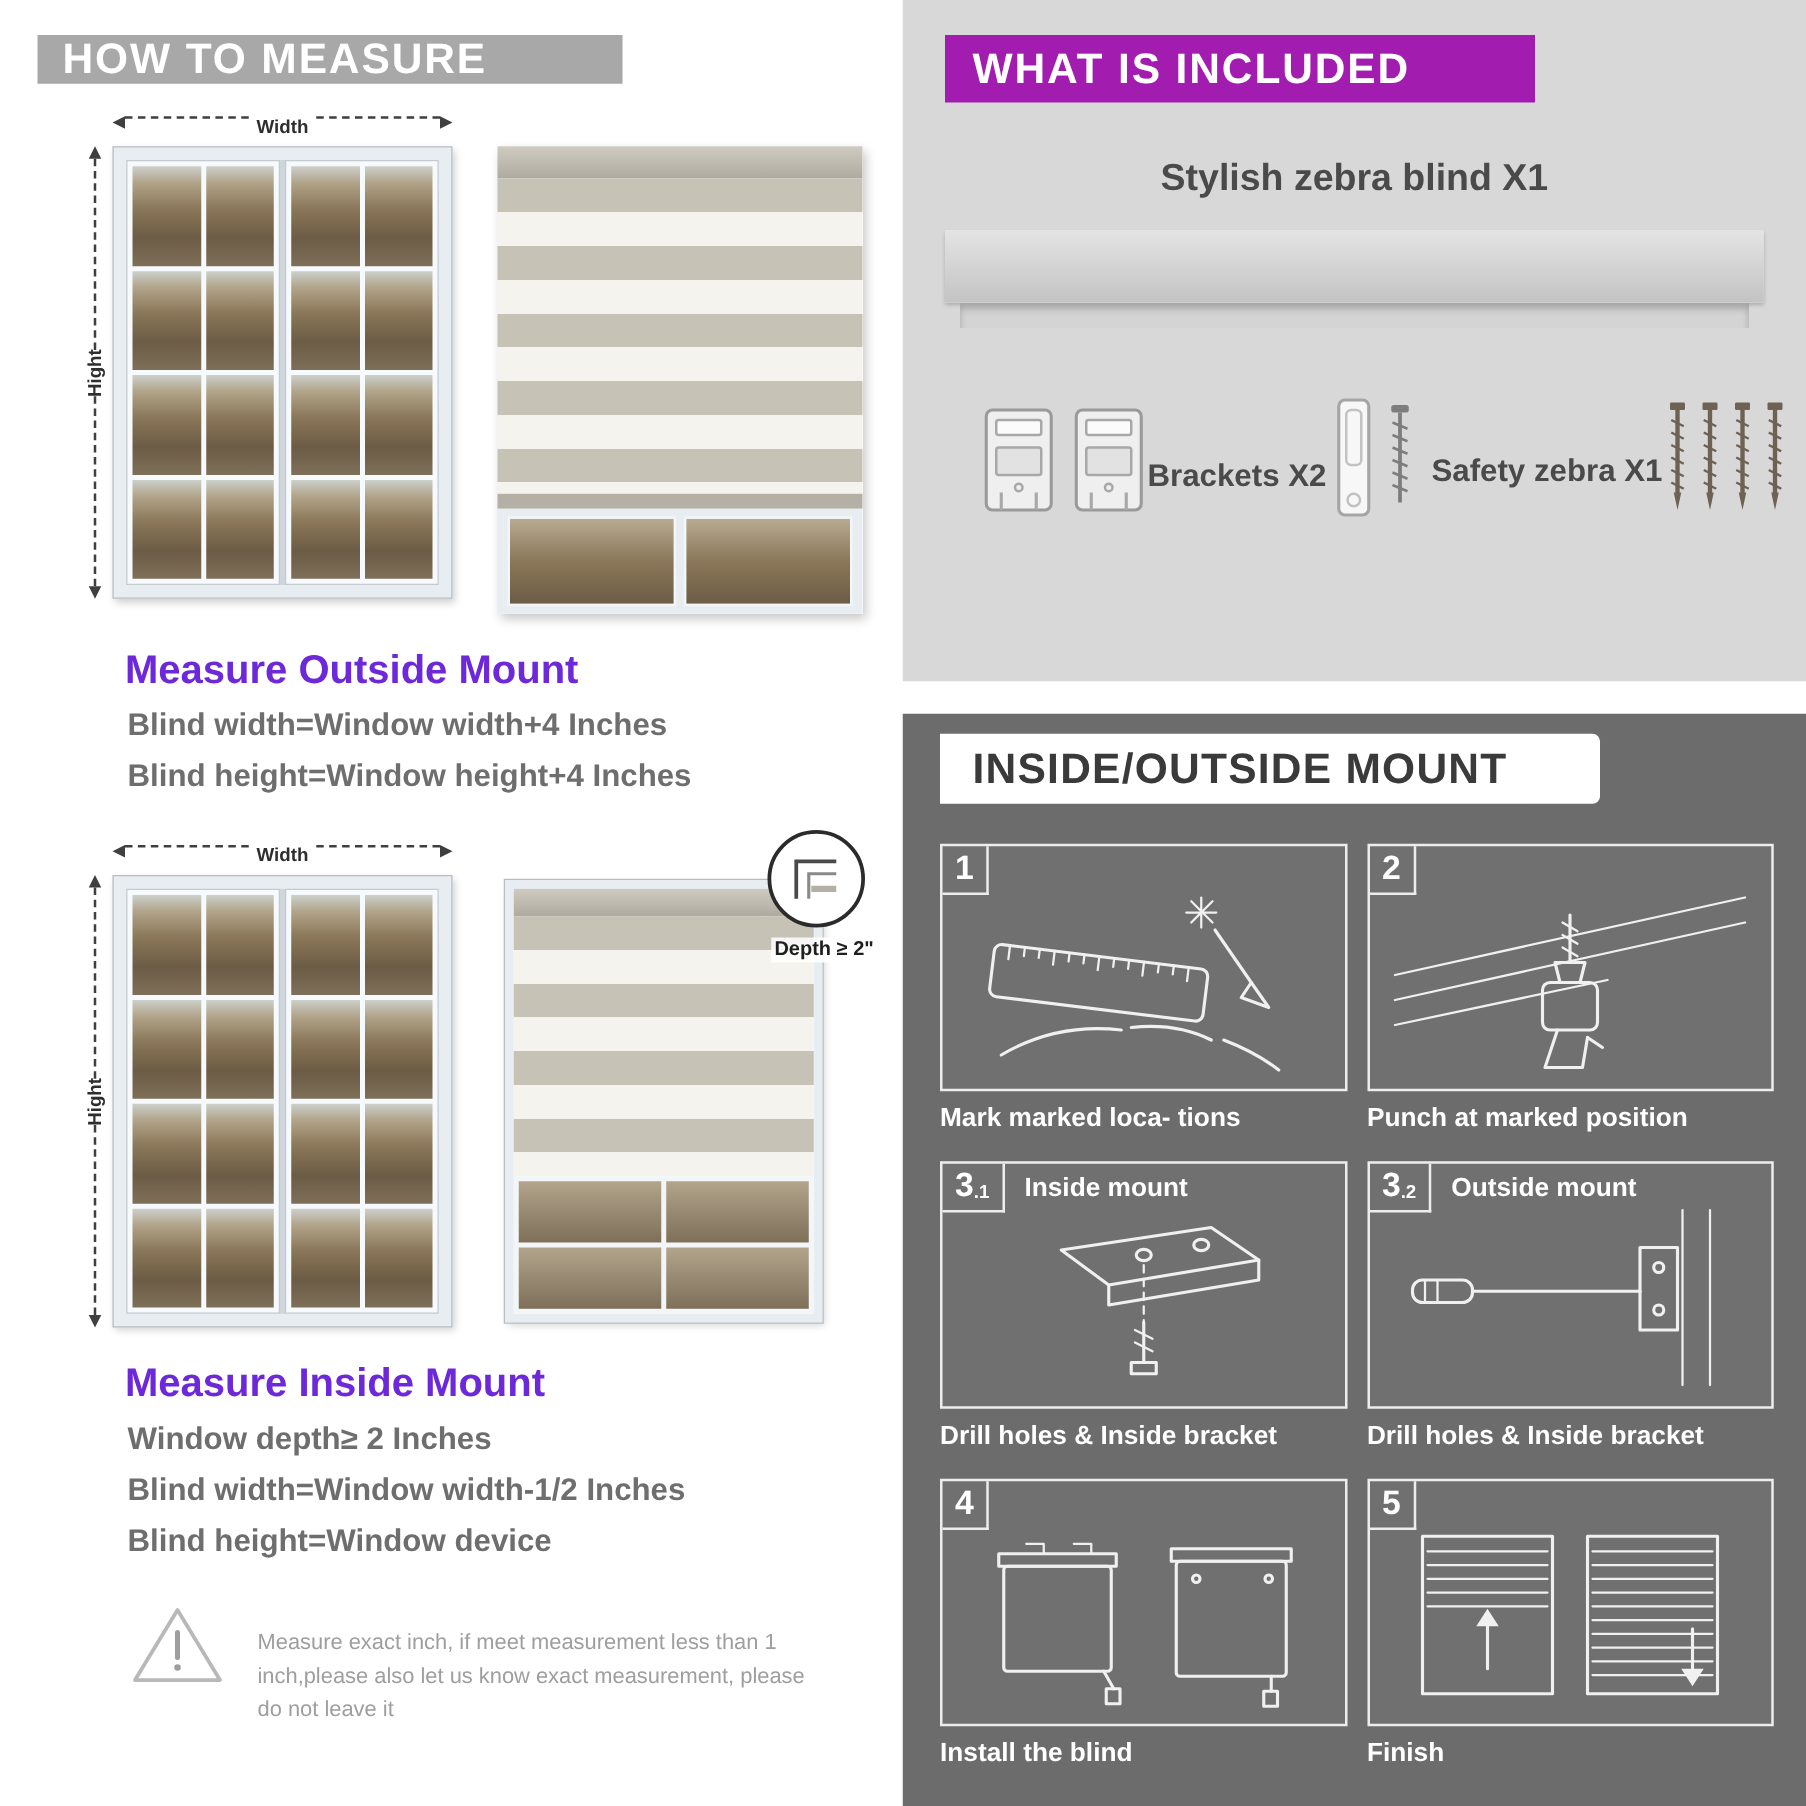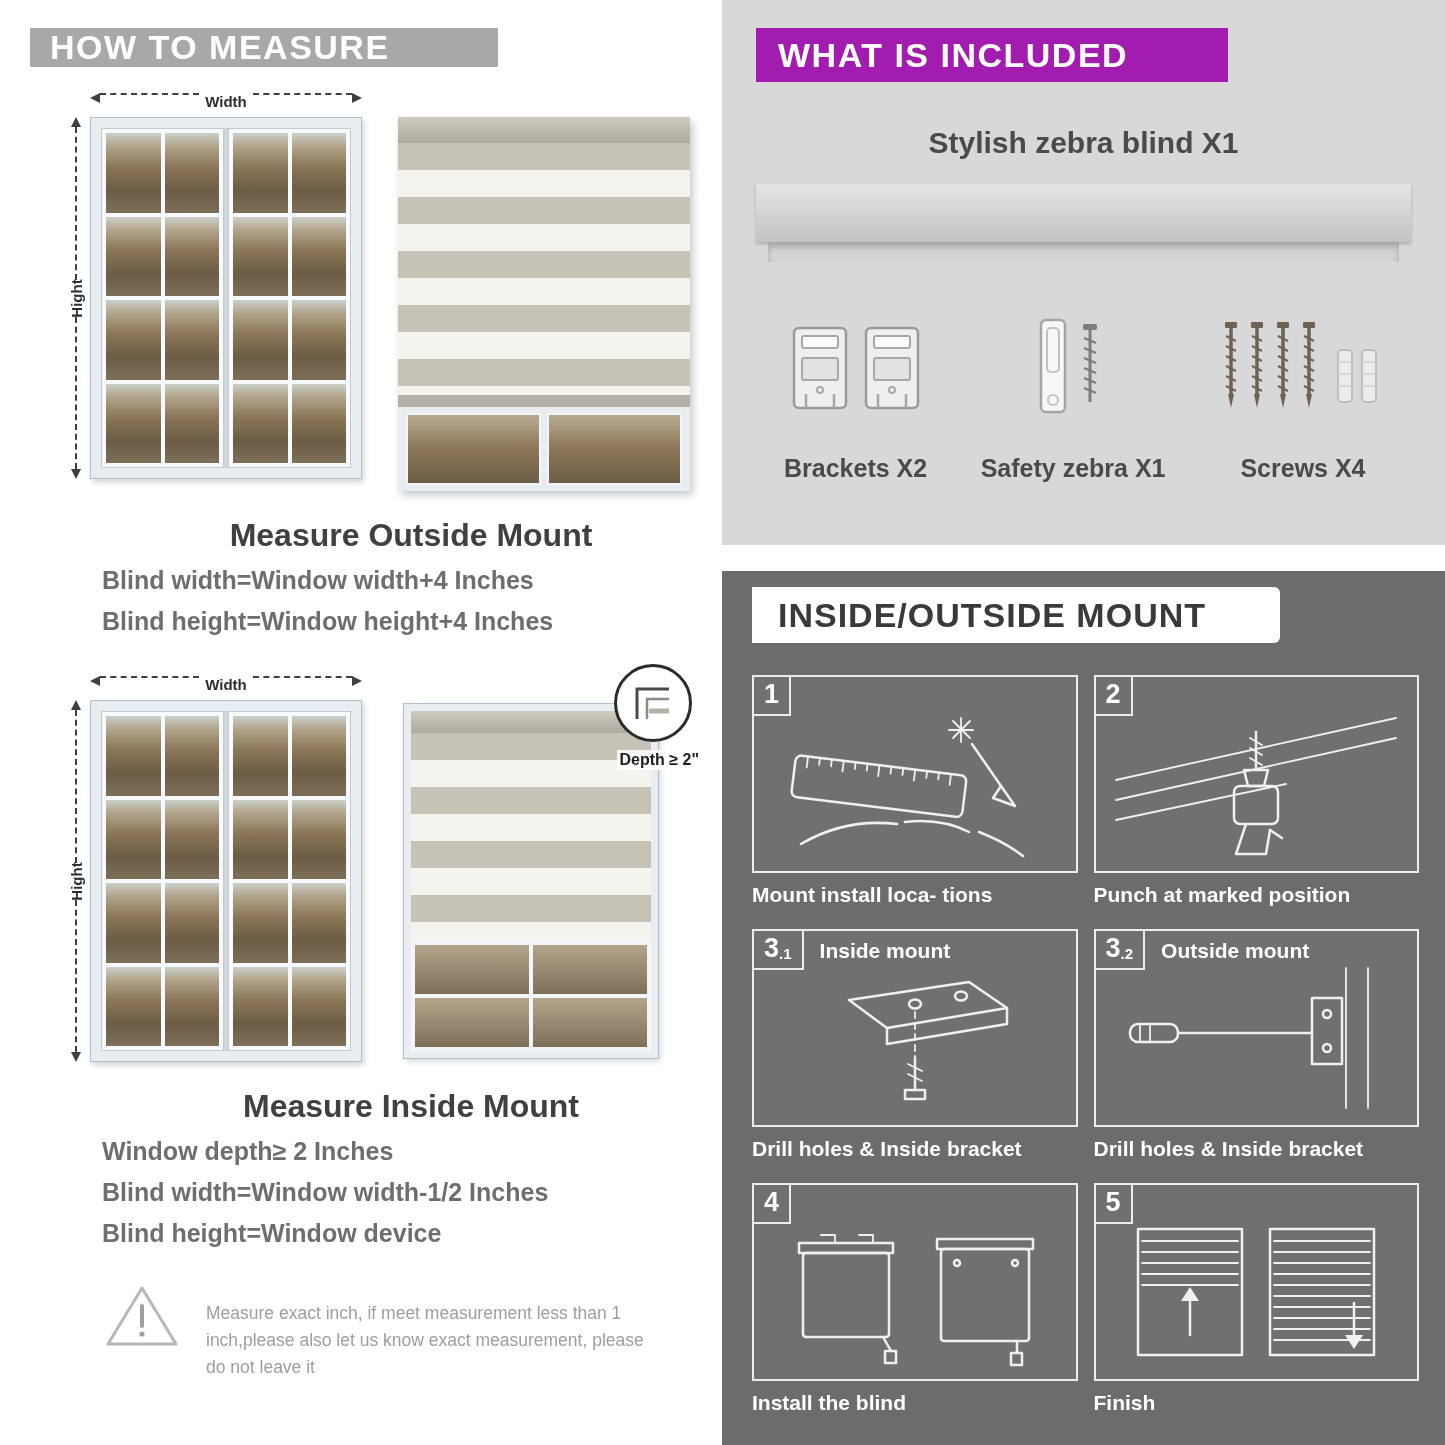--- a/index.html
+++ b/index.html
@@ -51,38 +51,38 @@
   .blind-inside .stripes{height:208px;}
   .lower-panes{height:110px;background:#f2f6f8;display:grid;grid-template-columns:1fr 1fr;
                grid-template-rows:1fr 1fr;gap:4px;padding:4px;box-sizing:border-box;}
   .lower-panes div{background:linear-gradient(180deg,#b2a58b,#7e6f59);}
   .depth-circle{position:absolute;top:-40px;right:-34px;width:78px;height:78px;border:3px solid #2b2b2b;
                 border-radius:50%;background:#fff;display:flex;align-items:center;justify-content:center;
                 box-sizing:border-box;}
   .depth-label{position:absolute;top:46px;right:-44px;font-size:16px;font-weight:bold;color:#1f1f1f;
                white-space:nowrap;background:rgba(255,255,255,.85);padding:1px 3px;}
 
-  .measure-title{font-size:32px;font-weight:bold;color:#404040;margin:26px 0 0 38px;text-align:center;}
+  .measure-title{font-size:32px;font-weight:bold;color:#6d28d9;margin:26px 0 0 38px;}
   .formula{font-size:25px;font-weight:bold;color:#6e6e6e;margin:12px 0 0 40px;}
 
   .warning{display:flex;align-items:flex-start;gap:26px;margin:34px 0 0 104px;}
   .warning-text{width:452px;font-size:17.5px;color:#9e9e9e;line-height:1.55;}
 
   
   .included{height:545px;background:#d8d8d8;flex:none;}
   .included-header{margin:28px 0 0 34px;width:472px;height:54px;background:#a21caf;color:#fff;
                    font-size:34px;font-weight:bold;letter-spacing:1.5px;display:flex;align-items:center;
                    padding-left:22px;box-sizing:border-box;}
   .product-title{text-align:center;font-size:30px;font-weight:bold;color:#4a4a4a;margin-top:44px;}
   .headrail{margin:24px 34px 0;height:58px;
             background:linear-gradient(180deg,#e4e4e4 0%,#d2d2d2 55%,#c3c3c3 100%);
             box-shadow:0 2px 3px rgba(0,0,0,.2);}
   .headrail-lip{margin:0 46px;height:20px;background:#d4d4d4;box-shadow:inset 0 5px 6px rgba(0,0,0,.22);}
   .parts-row{display:flex;justify-content:space-between;align-items:flex-end;margin:54px 58px 0 62px;}
-  .part-group{display:flex;flex-direction:column;align-items:center;gap:16px;}
+  .part-group{display:flex;align-items:center;}
   .part-icons{display:flex;align-items:flex-end;gap:10px;}
   .part-label{font-size:25px;font-weight:bold;color:#4a4a4a;margin-top:22px;white-space:nowrap;}
 
   
   .mount{flex:1;background:#6c6c6c;margin-top:26px;padding:16px 26px 16px 30px;box-sizing:border-box;}
   .mount-header{width:528px;height:56px;background:#fff;color:#3a3a3a;font-size:34px;font-weight:bold;
                 letter-spacing:1px;display:flex;align-items:center;padding-left:26px;box-sizing:border-box;
                 border-radius:0 6px 6px 0;}
   .steps{display:grid;grid-template-columns:1fr 1fr;column-gap:16px;row-gap:22px;margin-top:32px;}
   .step-box{border:2px solid #ededed;height:198px;position:relative;box-sizing:border-box;background:#707070;}
@@ -360,21 +360,21 @@
                 <g transform="rotate(7 120 78)">
                   <rect x="28" y="58" width="172" height="42" rx="6"></rect>
                   <path class="thin" d="M40 58 v11 M52 58 v7 M64 58 v7 M76 58 v11 M88 58 v7 M100 58 v7 M112 58 v11 M124 58 v7 M136 58 v7 M148 58 v11 M160 58 v7 M172 58 v7 M184 58 v11"></path>
                 </g>
                 <path d="M207 36 L236 78"></path>
                 <path d="M236 78 l14 20 -22 -8 z"></path>
                 <path d="M36 136 q44 -26 96 -20 M140 114 q36 -4 64 10 M214 124 q26 10 44 24"></path>
               </svg>
             </div>
           </div>
-          <div class="step-caption">Mount install loca- tions</div>
+          <div class="step-caption">Mark marked loca- tions</div>
         </div>
 
         <div class="step">
           <div class="step-box">
             <div class="step-head">
               <div class="num-box">
                 <span class="num-main">2</span>
                   <span class="num-sub"></span>
               </div>
             </div>

